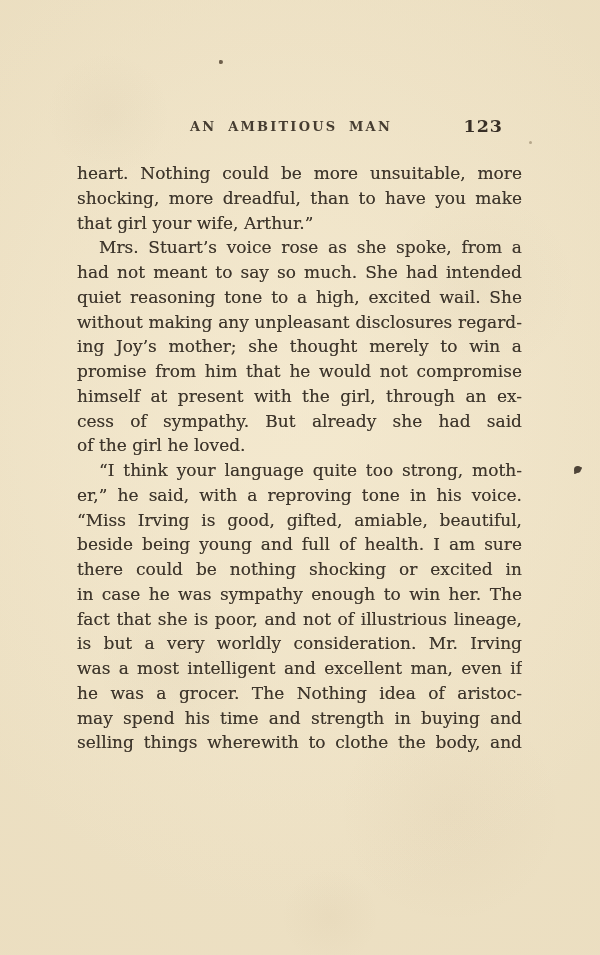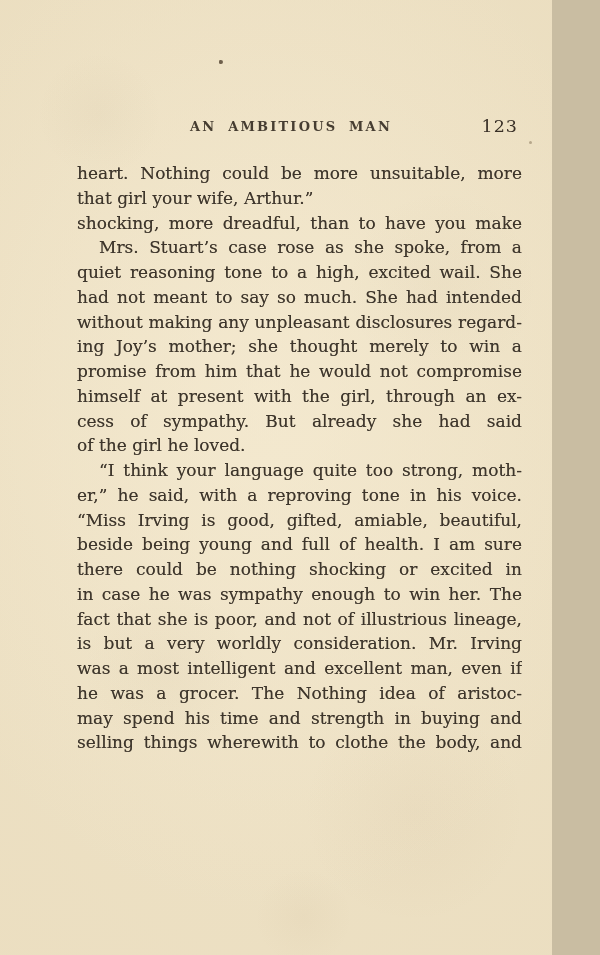--- a/index.html
+++ b/index.html
@@ -2,21 +2,21 @@
 <html><head>
 <meta charset="utf-8">
 <style>
   html, body { margin: 0; padding: 0; }
   body {
     font-family: "DejaVu Serif", serif;
     background: #c9bda2;
   }
   .page {
     position: relative;
-    width: 552px;
+    width: 600px;
     height: 955px;
     margin: 0;
     overflow: hidden;
     background:
       radial-gradient(ellipse 120% 90% at 48% 42%, rgba(248,238,214,0.55) 0%, rgba(248,238,214,0) 60%),
       radial-gradient(ellipse 140% 120% at 50% 50%, #eee2c6 0%, #ebdec0 62%, #e7d8b7 88%, #e3d2af 100%);
     color: #3d352b;
   }
   
   .page::before {
@@ -44,24 +44,24 @@
     text-align: center;
     transform: translateX(-8px);
     font-size: 13px;
     font-weight: bold;
     letter-spacing: 2.2px;
     word-spacing: 5px;
     color: #463d31;
   }
   .page-number {
     position: absolute;
-    right: 3px;
+    right: 18px;
     top: 0;
     font-size: 17.5px;
-    font-weight: normal;
+    font-weight: bold;
     letter-spacing: 1px;
     color: #382f26;
   }
   .page-text {
     position: absolute;
     left: 77px;
     top: 161px;
     width: 445px;
     font-size: 17px;
     line-height: 24.75px;
@@ -93,28 +93,28 @@
 
   <div class="running-head">
     <div class="running-title">AN AMBITIOUS MAN</div>
     <div class="page-number">123</div>
   </div>
 
   <div class="page-text">
 
     <div class="paragraph">
       <div class="line">heart. Nothing could be more unsuitable, more</div>
+      <div class="line">shocking, more dreadful, than to have you make</div>
       <div class="line end">that girl your wife, Arthur.”</div>
-      <div class="line">shocking, more dreadful, than to have you make</div>
     </div>
 
     <div class="paragraph">
-      <div class="line indent">Mrs. Stuart’s case rose as she spoke, from a</div>
+      <div class="line indent">Mrs. Stuart’s voice rose as she spoke, from a</div>
+      <div class="line">had not meant to say so much. She had intended</div>
       <div class="line">quiet reasoning tone to a high, excited wail. She</div>
-      <div class="line">had not meant to say so much. She had intended</div>
       <div class="line">without making any unpleasant disclosures regard-</div>
       <div class="line">ing Joy’s mother; she thought merely to win a</div>
       <div class="line">promise from him that he would not compromise</div>
       <div class="line">himself at present with the girl, through an ex-</div>
       <div class="line">cess of sympathy. But already she had said</div>
       <div class="line end">of the girl he loved.</div>
     </div>
 
     <div class="paragraph">
       <div class="line indent">“I think your language quite too strong, moth-</div>

